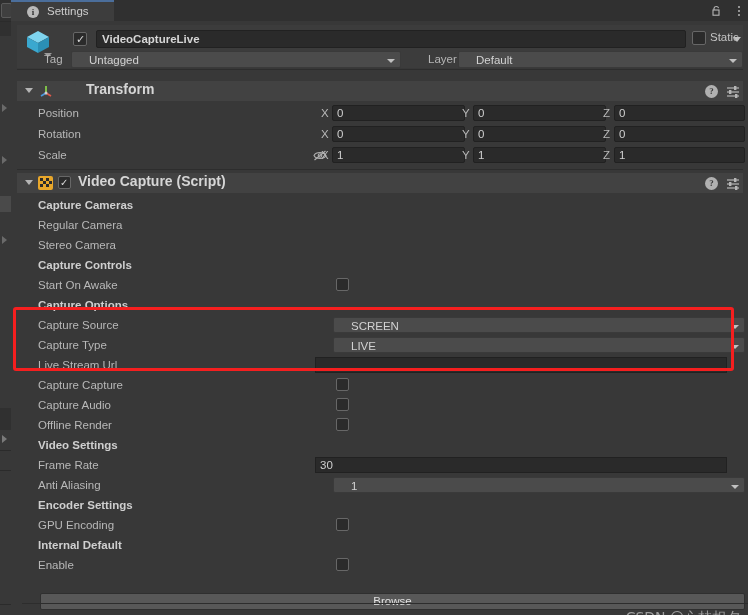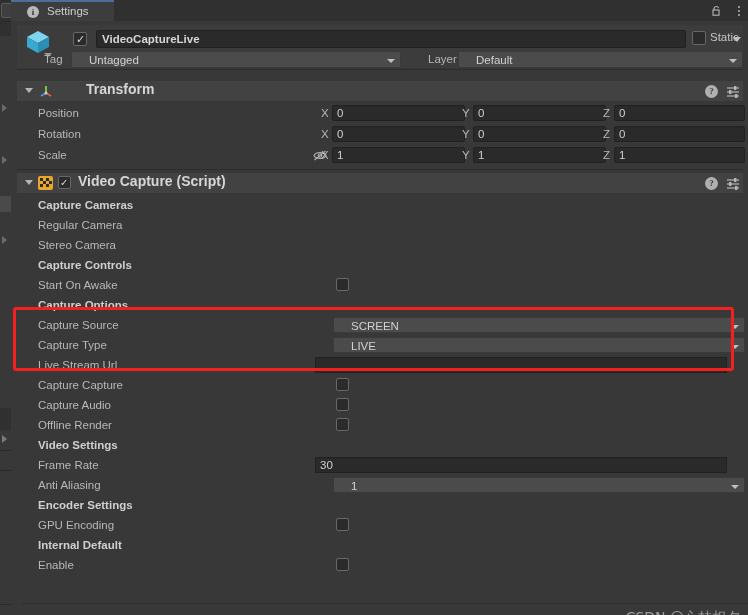--- a/index.html
+++ b/index.html
@@ -368,20 +368,23 @@
           </div>
           <div class="row" style="top: 514px;">
             <div class="lab hdr">Internal Default</div>
           </div>
           <div class="row" style="top: 534px;">
             <div class="lab">Enable</div>
             <div class="cb chk"></div>
           </div>
         </div>
 
+      <div class="browse">
+        <span>Browse</span>
+      </div>
 
       <div class="watermark">CSDN @心林相夕</div>
     </div>
 
     <div class="bottomline"></div>
   </div>
 
   <div class="redbox" style="border-color: rgb(245, 31, 31);"></div>
 </div>
 

